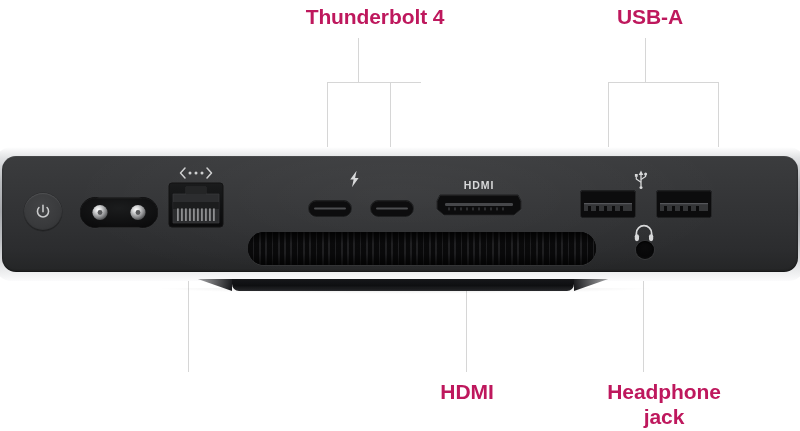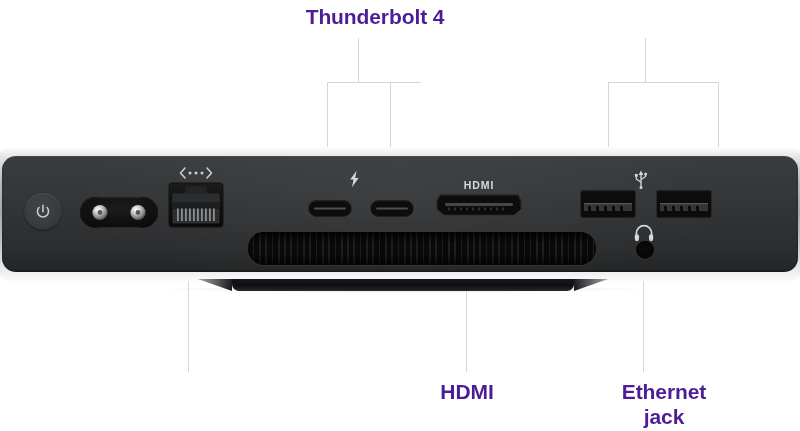--- a/index.html
+++ b/index.html
@@ -15,21 +15,21 @@
     position: relative;
     width: 800px;
     height: 431px;
     background: #ffffff;
     overflow: hidden;
   }
 
   
   .callout-label {
     position: absolute;
-    color: #4c1d95;
+    color: #be185d;
     font-weight: bold;
     font-size: 21px;
     line-height: 25px;
     letter-spacing: -0.1px;
     text-align: center;
     white-space: pre-line;
   }
   #label-thunderbolt { left: 258px; top: 4px;  width: 234px; }
   #label-usba        { left: 548px; top: 4px;  width: 204px; }
   #label-ethernet    { left: 84px;  top: 379px; width: 234px; }
@@ -193,25 +193,26 @@
     background: linear-gradient(to bottom, rgba(0,0,0,0.75) 0%, rgba(0,0,0,0.05) 35%, rgba(0,0,0,0.1) 65%, rgba(0,0,0,0.7) 100%);
   }
 </style>
 </head>
 <body>
 
 <div id="stage">
 
   <div class="callout-label" id="label-thunderbolt">Thunderbolt 4</div>
 
+  <div class="callout-label" id="label-usba">USB-A</div>
 
 
   <div class="callout-label" id="label-hdmi">HDMI</div>
 
-  <div class="callout-label" id="label-headphone">Ethernet
+  <div class="callout-label" id="label-headphone">Headphone
 jack</div>
 
   <div class="lead v" style="left:358px; top:38px; height:45px;"></div>
   <div class="lead h" style="left:327px; top:82px; width:94px;"></div>
   <div class="lead v" style="left:327px; top:82px; height:119px;"></div>
   <div class="lead v" style="left:390px; top:82px; height:119px;"></div>
 
   <div class="lead v" style="left:645px; top:38px; height:45px;"></div>
   <div class="lead h" style="left:608px; top:82px; width:111px;"></div>
   <div class="lead v" style="left:608px; top:82px; height:113px;"></div>

